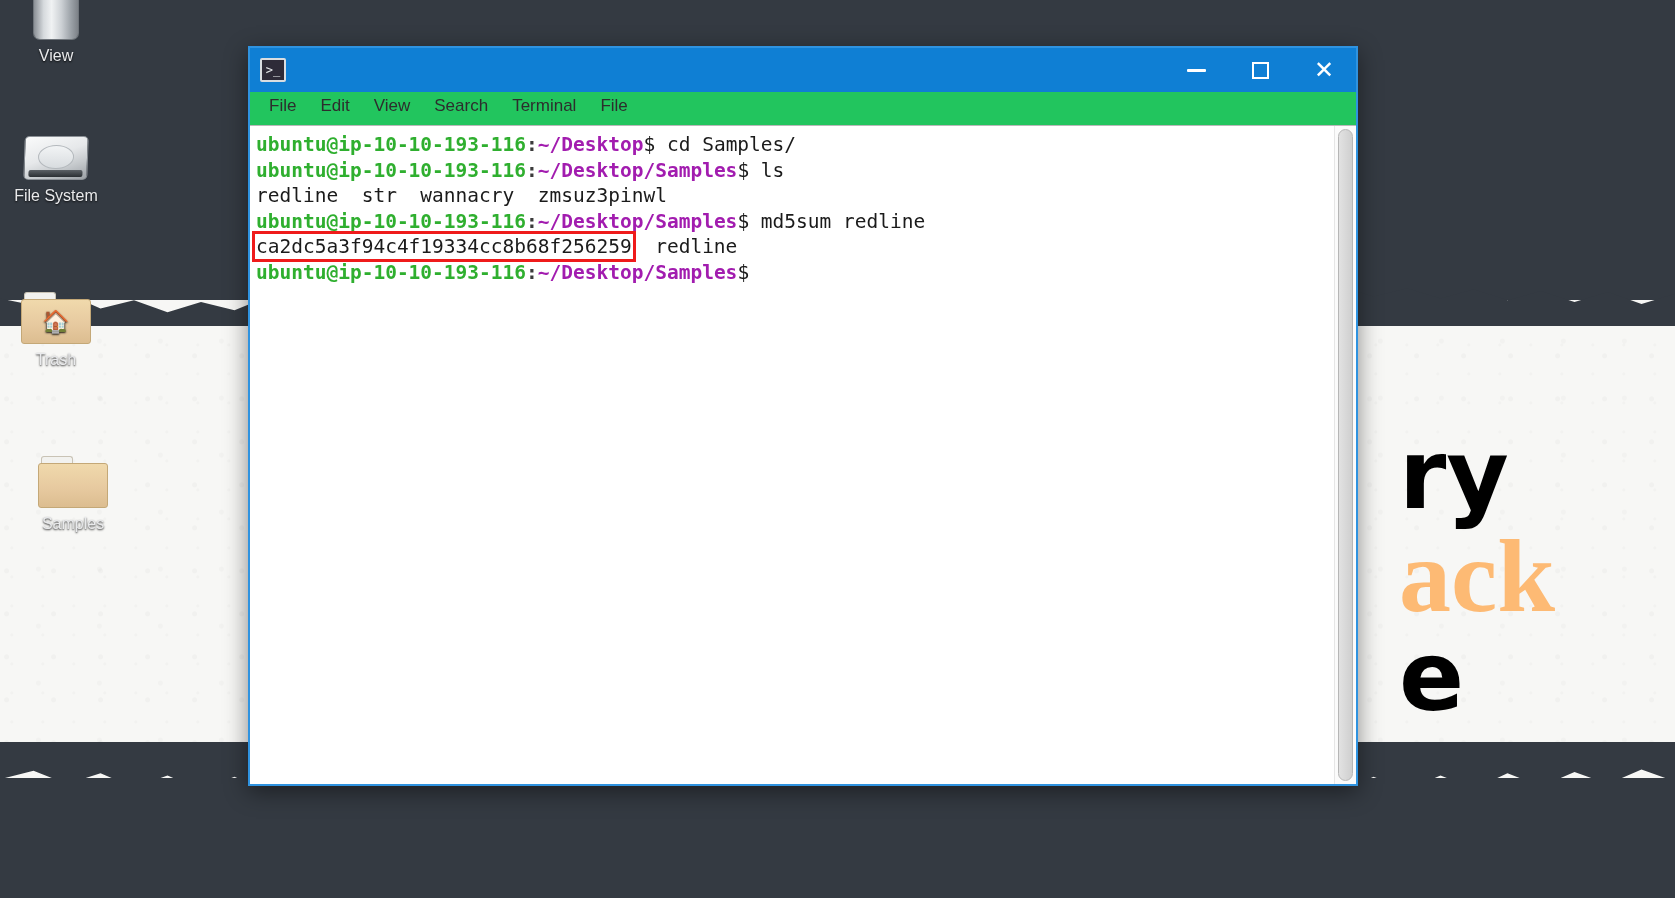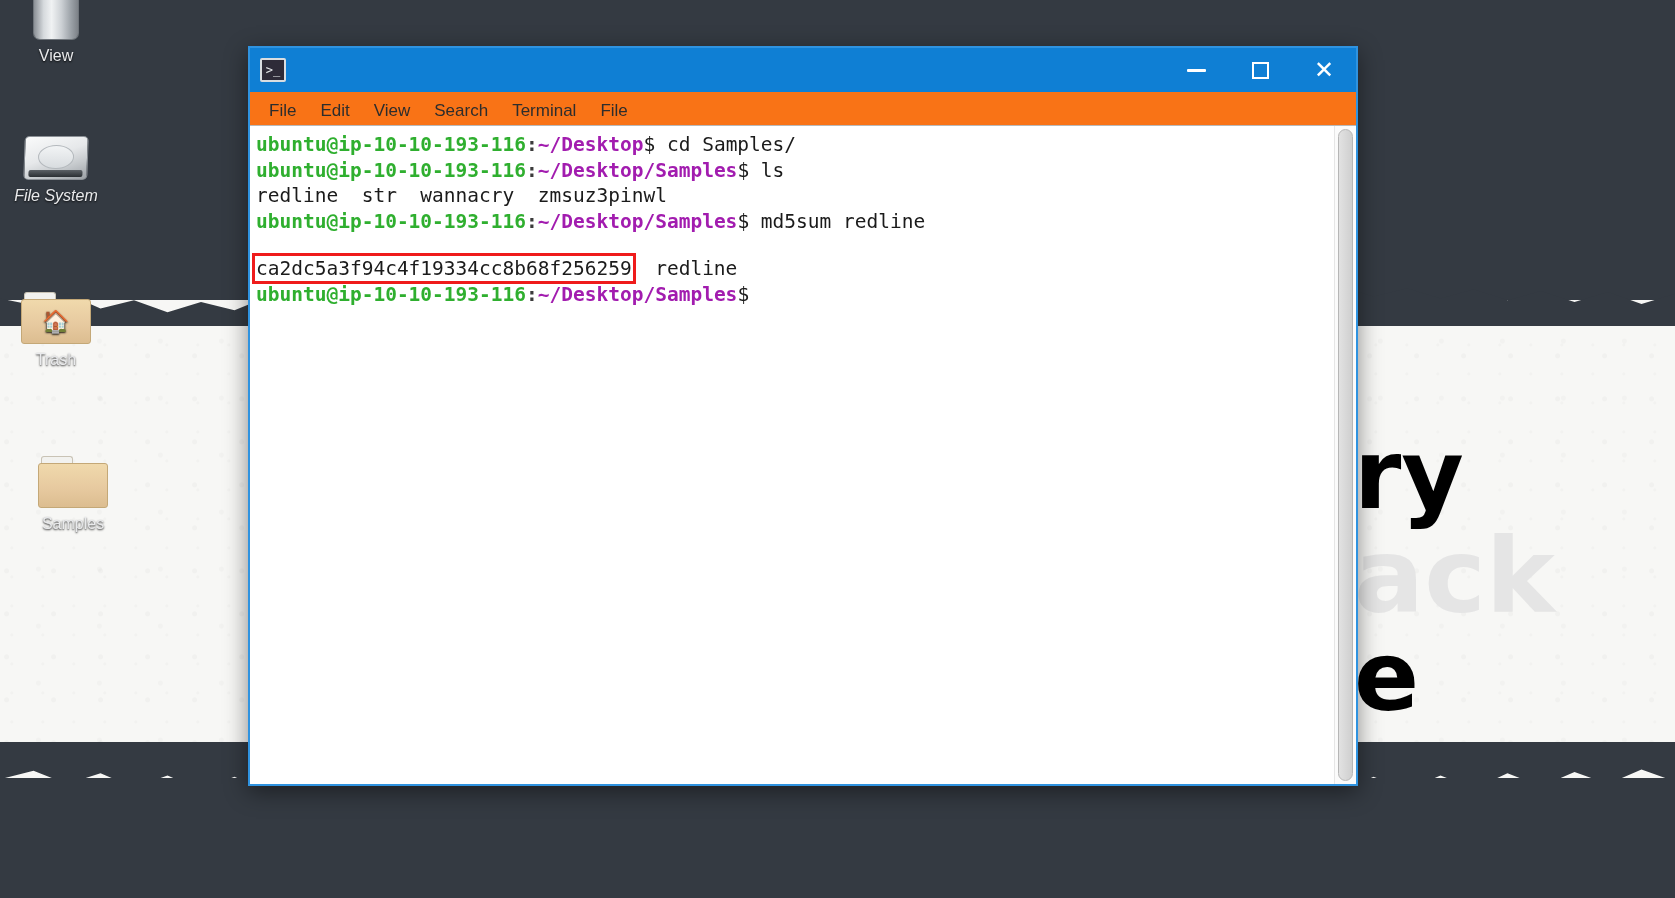--- a/index.html
+++ b/index.html
@@ -54,21 +54,21 @@
       84% 80%, 86% 56%, 88% 78%, 90% 52%, 92% 74%, 94% 50%, 96% 70%,
       98% 46%, 100% 66%, 100% 0%);
   }
   .wp-text {
     position: absolute; right: 120px; top: 430px;
     text-align: left; line-height: 0.95;
     font-family: "DejaVu Sans", sans-serif; font-weight: 700;
   }
   .wp-line { white-space: nowrap; }
   .wp-l1 { font-size: 96px; color: #000; }
-  .wp-l2 { font-size: 104px; color: #e5e5e5; margin-top: 6px; }
+  .wp-l2 { font-size: 104px; color: #fdba74; margin-top: 6px; font-family: Liberation Serif, serif; }
   .wp-l3 { font-size: 96px; color: #000; margin-top: 6px; }
 
   
   .desk-icon {
     position: absolute; width: 112px; text-align: center;
     color: #e9eaec; font-size: 16px;
     text-shadow: 0 1px 2px rgba(0,0,0,0.85);
     cursor: default;
   }
   .desk-icon .glyph { height: 52px; display:flex; align-items:flex-end; justify-content:center; }
@@ -142,40 +142,40 @@
   .win-btns { margin-left: auto; display: flex; align-items: center; height: 100%; }
   .win-btn {
     width: 64px; height: 100%; display: flex; align-items: center; justify-content: center;
     color: #fff; cursor: default;
   }
   .wb-min { width: 19px; height: 3px; background: #fff; border-radius: 1px; }
   .wb-max { width: 17px; height: 17px; border: 2.5px solid #fff; }
   .wb-close { font-size: 24px; font-weight: 300; line-height: 1; }
 
   .menubar {
-    height: 34px; background: #f97316; border-bottom: 1px solid #b9b9b9;
-    display: flex; align-items: flex-end; padding-left: 8px; gap: 2px; flex: 0 0 auto;
+    height: 34px; background: #22c55e; border-bottom: 1px solid #b9b9b9;
+    display: flex; align-items: flex-start; padding-left: 8px; gap: 2px; flex: 0 0 auto;
   }
   .menu-item {
     font-size: 17px; color: #2d2d2d; padding: 4px 11px; border-radius: 2px; cursor: default;
   }
 
   .term-body {
     flex: 1 1 auto; background: #ffffff; display: flex; position: relative; overflow: hidden;
   }
   .term-text {
     flex: 1 1 auto; padding: 6px 8px 0 6px;
     font-family: "DejaVu Sans Mono", monospace; font-size: 19.5px; line-height: 25.5px;
     color: #1b1b1b; white-space: pre; position: relative;
   }
   .c-user  { color: #2faf2f; font-weight: bold; margin-top: 16px; }
   .c-colon { color: #3b3b3b; font-weight: bold; }
   .c-path  { color: #a21caf; font-weight: bold; }
   .c-plain { color: #1b1b1b; }
-  .hash-wrap { position: relative; display: inline-block; margin-top: 22px; }
+  .hash-wrap { position: relative; display: inline-block; }
   .hash-box {
     position: absolute; left: -4px; top: -3px; right: -4px; bottom: -2px;
     border: 3px solid #ef1b1b; pointer-events: none;
   }
   .scrollbar {
     width: 22px; flex: 0 0 auto; background: #fbfbfb;
     border-left: 1px solid #e6e6e6; padding: 3px 3px; display: flex;
   }
   .sb-thumb {
     flex: 1; background: linear-gradient(90deg,#e2e2e2,#cfcfcf);
@@ -198,21 +198,21 @@
   </div>
 </div>
 
 <div class="desk-icon" style="left:0px; top:-12px;">
   <div class="glyph">
       <div class="trash-can"></div>
     </div>
   <span class="lbl">View</span>
 </div>
 
-<div class="desk-icon" style="left:0px; top:128px;font-style:italic;">
+<div class="desk-icon" style="left:0px; top:128px;">
   <div class="glyph">
       <div class="hdd"></div>
     </div>
   <span class="lbl">File System</span>
 </div>
 
 <div class="desk-icon" style="left:0px; top:292px;">
   <div class="glyph">
     <div class="folder">
         <div class="tab"></div>

